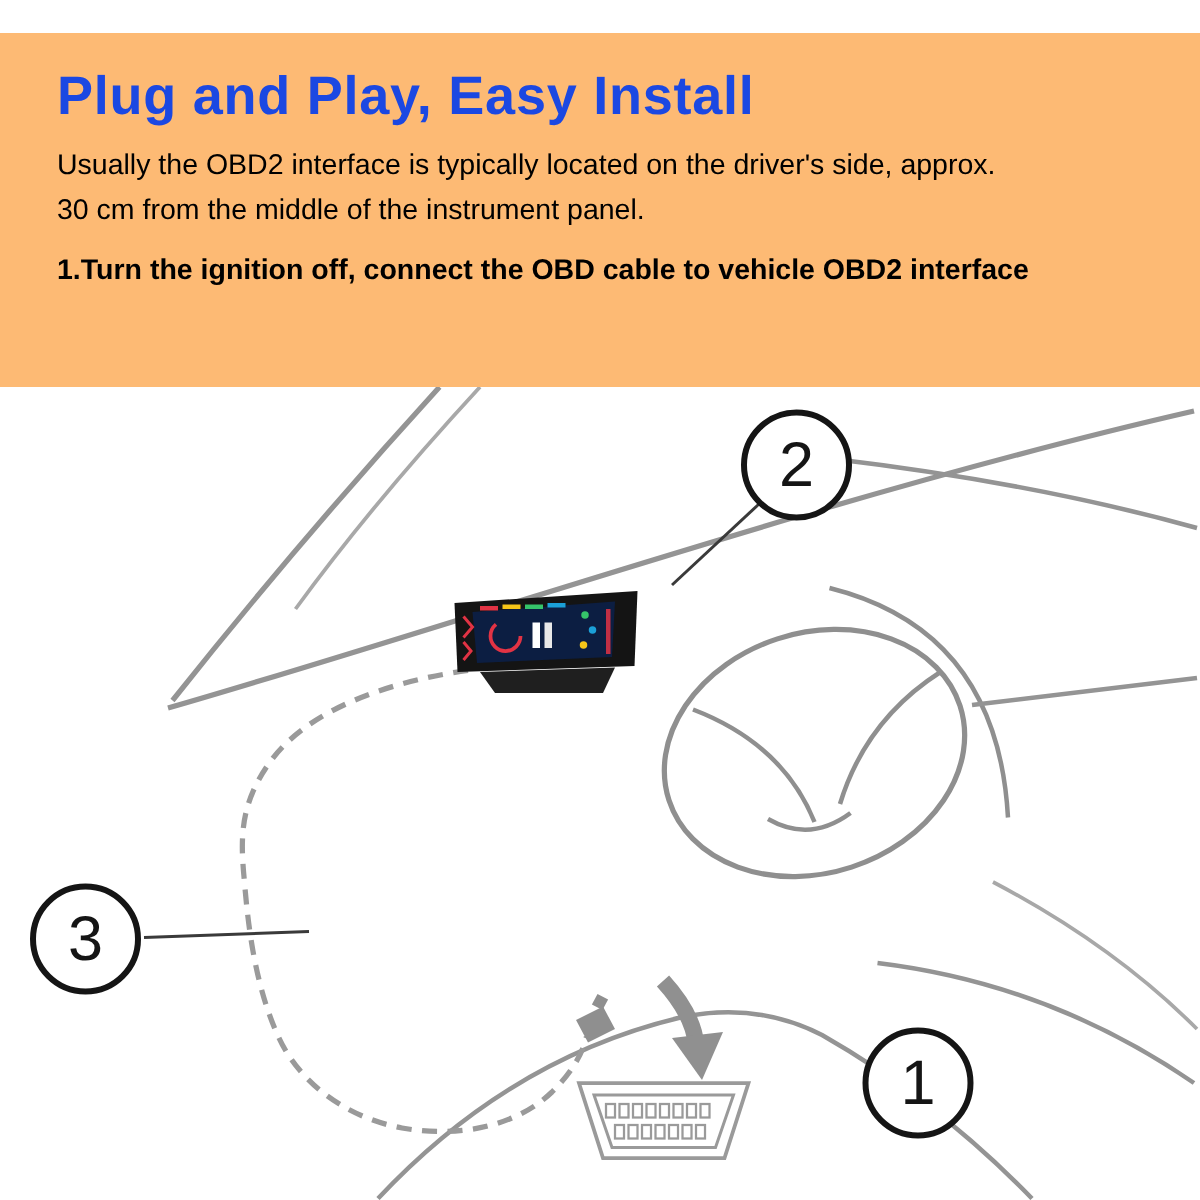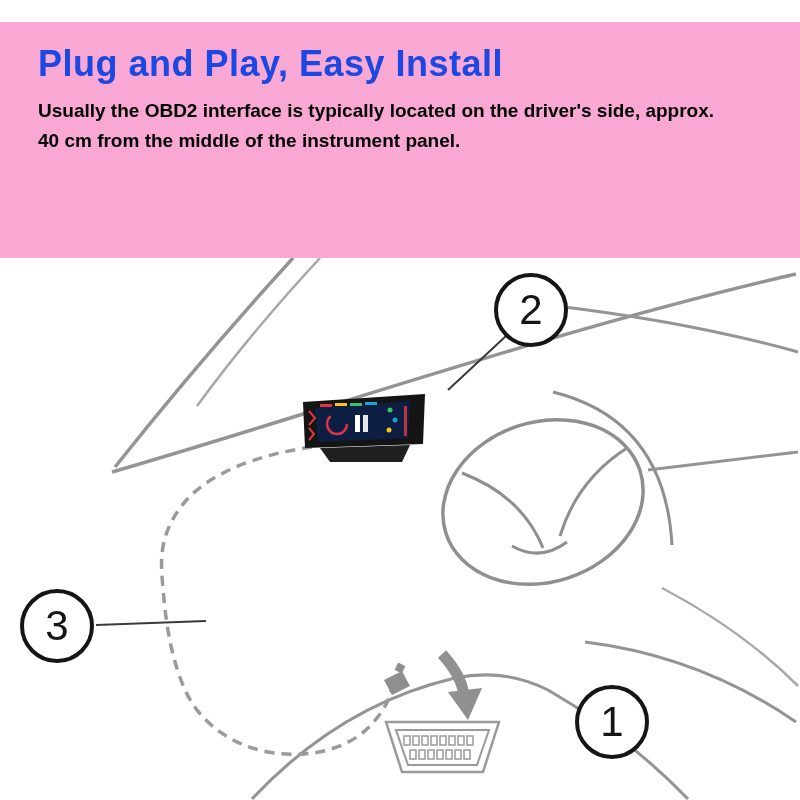--- a/index.html
+++ b/index.html
@@ -2,27 +2,27 @@
 <html><head>
 <meta charset="utf-8">
 <style>
   * { margin:0; padding:0; box-sizing:border-box; }
   html,body { width:800px; height:800px; }
   body { font-family:"Liberation Sans", sans-serif; background:#ffffff; }
   .page { position:relative; width:800px; height:800px; background:#ffffff; overflow:hidden; }
 
   .header {
     position:absolute; left:0; top:22px; width:800px; height:236px;
-    background:#f9a8d4; padding:20px 38px 0 38px;
+    background:#fdba74; padding:20px 38px 0 38px;
   }
   .title {
     color:#1b48e2; font-size:36px; font-weight:bold; line-height:44px; letter-spacing:0.5px;
   }
   .intro { margin-top:10px; }
-  .intro span { display:block; font-size:19px; font-weight:bold; color:#000; line-height:30px; }
+  .intro span { display:block; font-size:19px; font-weight:normal; color:#000; line-height:30px; }
   .steps { margin-top:10px; }
   .step { font-size:19px; font-weight:bold; color:#000; line-height:30px; }
 
   .illustration { position:absolute; left:0; top:258px; width:800px; height:542px; background:#fff; }
   .illustration svg { position:absolute; left:0; top:0; }
 
   .callout {
     position:absolute; width:74px; height:74px; border:4px solid #151515; border-radius:50%;
     background:#ffffff; display:flex; align-items:center; justify-content:center;
     font-size:42px; color:#151515; font-weight:400; z-index:5;
@@ -33,23 +33,24 @@
 </style>
 </head>
 <body>
 
 <div class="page">
 
   <header class="header">
     <h1 class="title">Plug and Play, Easy Install</h1>
     <div class="intro">
       <span>Usually the OBD2 interface is typically located on the driver's side, approx.</span>
-      <span>40 cm from the middle of the instrument panel.</span>
+      <span>30 cm from the middle of the instrument panel.</span>
     </div>
     <div class="steps">
+      <div class="step">1.Turn the ignition off, connect the OBD cable to vehicle OBD2 interface</div>
     </div>
   </header>
 
   <div class="illustration">
     <svg width="800" height="542" viewBox="0 0 800 542">
 
       <path d="M 112 214 C 300 160, 560 70, 796 16" fill="none" stroke="#949494" stroke-width="3.5"></path>
 
       <path d="M 293 0 Q 200 102 115 209" fill="none" stroke="#949494" stroke-width="3.5"></path>
       <path d="M 320 0 Q 248 78 197 148" fill="none" stroke="#a8a8a8" stroke-width="2.5"></path>

